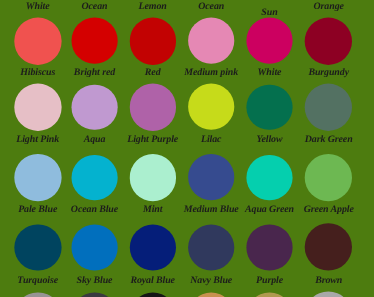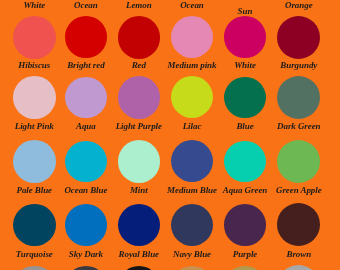--- a/index.html
+++ b/index.html
@@ -1,19 +1,19 @@
 <!DOCTYPE html>
 <html><head>
 <meta charset="utf-8">
 <title>Colour chart</title>
 <style>
   html,body{margin:0;padding:0;}
   body{width:340px;height:270px;background:#ffffff;overflow:hidden;
        font-family:"Liberation Serif",serif;}
-  #sheet{position:relative;width:340px;height:270px;background:#f97316;overflow:hidden;}
+  #sheet{position:relative;width:340px;height:270px;background:#4d7c0f;overflow:hidden;}
   .swatch-row{position:absolute;left:0;top:0;width:0;height:0;}
   .cell{position:absolute;left:0;top:0;width:0;height:0;}
   .dot{position:absolute;border-radius:50%;background:#cccccc;}
   .lbl{position:absolute;width:100px;margin-left:-50px;text-align:center;
        font-family:"Liberation Serif",serif;font-style:italic;font-weight:bold;
        font-size:9px;line-height:9px;letter-spacing:-0.08px;
        color:#1c1c1c;white-space:nowrap;}
 </style>
 </head>
 <body style="background: rgb(255, 255, 255);">
@@ -77,21 +77,21 @@
     <div class="cell">
       <div class="dot" style="left:117.5px;top:76.1px;width:42.6px;height:42.6px;background:#af62a8"></div>
       <div class="lbl" style="left:138.8px;top:122.2px">Light Purple</div>
     </div>
     <div class="cell">
       <div class="dot" style="left:171px;top:76.4px;width:42px;height:42px;background:#c6db1a"></div>
       <div class="lbl" style="left:192px;top:122.2px">Lilac</div>
     </div>
     <div class="cell">
       <div class="dot" style="left:224.2px;top:76.6px;width:41.6px;height:41.6px;background:#04704e"></div>
-      <div class="lbl" style="left:245px;top:122.2px">Blue</div>
+      <div class="lbl" style="left:245px;top:122.2px">Yellow</div>
     </div>
     <div class="cell">
       <div class="dot" style="left:277.2px;top:75.8px;width:43.2px;height:43.2px;background:#537162"></div>
       <div class="lbl" style="left:298.8px;top:122.2px">Dark Green</div>
     </div>
   </div>
   <div class="swatch-row">
     <div class="cell">
       <div class="dot" style="left:12.95px;top:140px;width:42.6px;height:42.6px;background:#8fbcdd"></div>
       <div class="lbl" style="left:34.25px;top:186.2px">Pale Blue</div>
@@ -117,21 +117,21 @@
       <div class="lbl" style="left:298.8px;top:186.2px">Green Apple</div>
     </div>
   </div>
   <div class="swatch-row">
     <div class="cell">
       <div class="dot" style="left:12.95px;top:203.6px;width:42.6px;height:42.6px;background:#00445f"></div>
       <div class="lbl" style="left:34.25px;top:249.8px">Turquoise</div>
     </div>
     <div class="cell">
       <div class="dot" style="left:65.1px;top:204.1px;width:41.6px;height:41.6px;background:#016fbd"></div>
-      <div class="lbl" style="left:85.9px;top:249.8px">Sky Dark</div>
+      <div class="lbl" style="left:85.9px;top:249.8px">Sky Blue</div>
     </div>
     <div class="cell">
       <div class="dot" style="left:117.5px;top:203.6px;width:42.6px;height:42.6px;background:#051e79"></div>
       <div class="lbl" style="left:138.8px;top:249.8px">Royal Blue</div>
     </div>
     <div class="cell">
       <div class="dot" style="left:171px;top:203.9px;width:42px;height:42px;background:#30395d"></div>
       <div class="lbl" style="left:192px;top:249.8px">Navy Blue</div>
     </div>
     <div class="cell">

